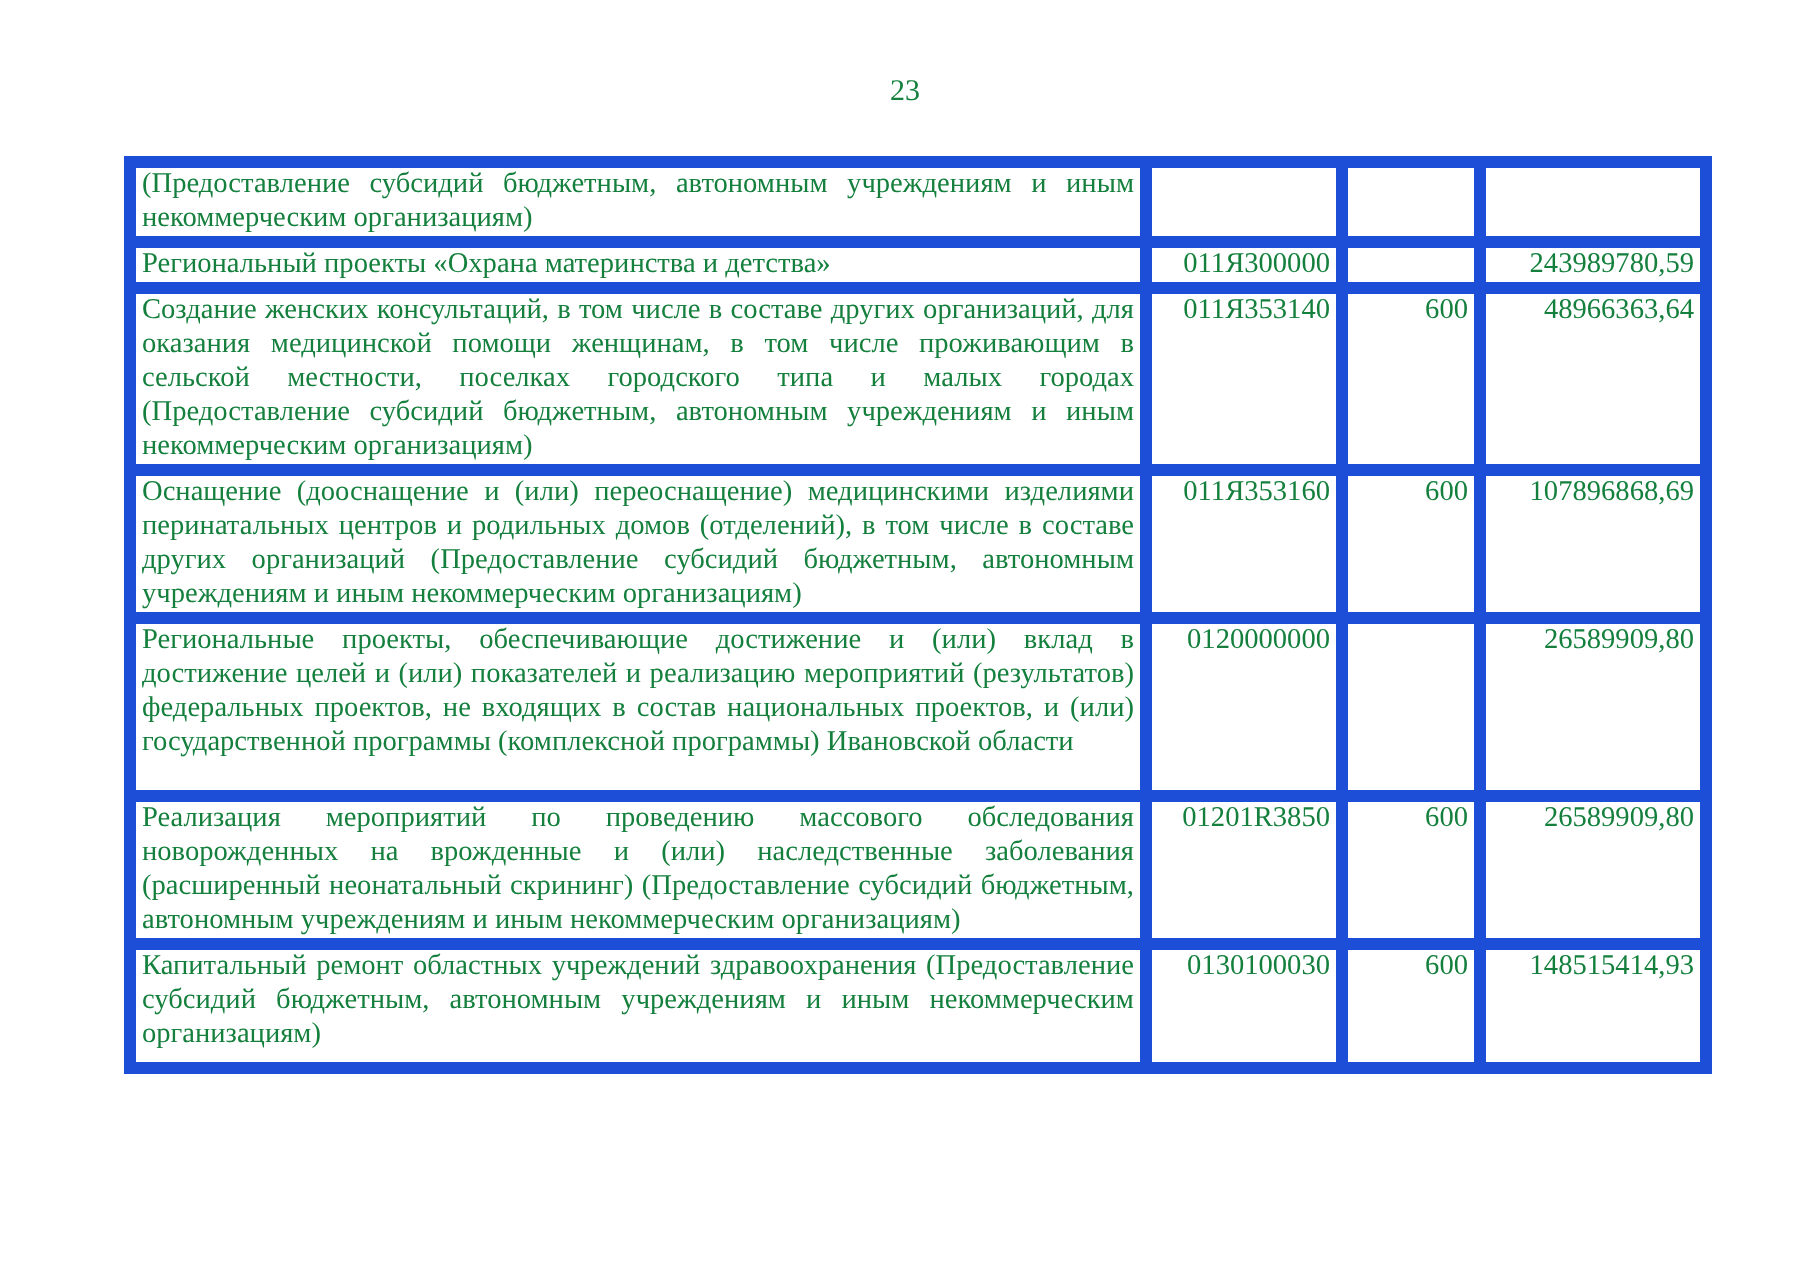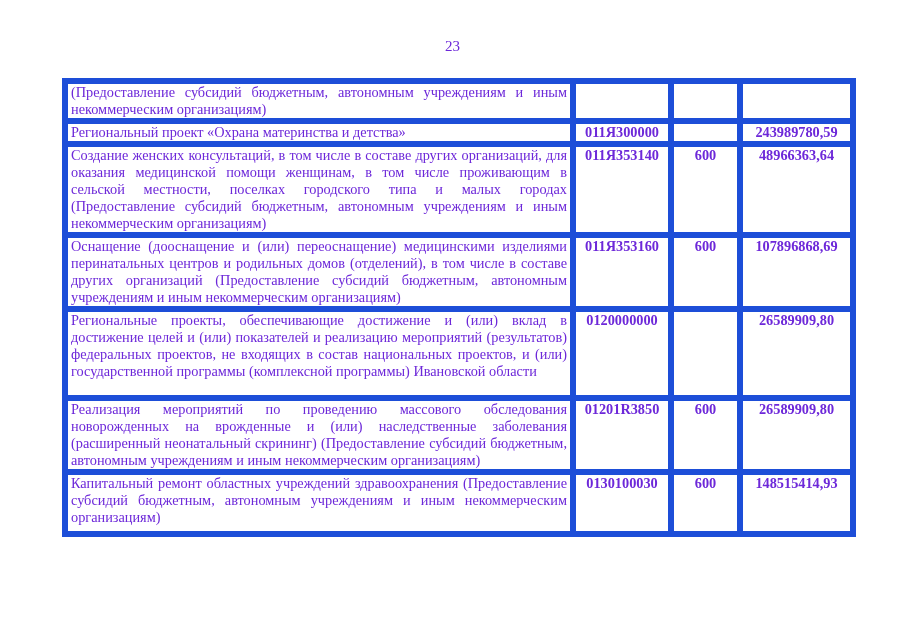--- a/index.html
+++ b/index.html
@@ -6,21 +6,21 @@
     margin: 0;
     padding: 0;
     background: #ffffff;
   }
   .page {
     position: relative;
     width: 905px;
     height: 640px;
     background: #ffffff;
     font-family: "Liberation Serif", serif;
-    color: #6d28d9;
+    color: #15803d;
     overflow: hidden;
     border-radius: 18px;
   }
   .page-number {
     position: absolute;
     top: 37px;
     left: 0;
     width: 100%;
     text-align: center;
     font-size: 15px;
@@ -41,24 +41,23 @@
     vertical-align: top;
     padding: 0 3px;
     overflow: hidden;
   }
   td.desc {
     text-align: justify;
     text-align-last: left;
     padding: 0 4px 0 4px;
   }
   td.code, td.etype, td.amount {
-    text-align: center;
+    text-align: right;
     white-space: nowrap;
     padding: 0 1px;
-    font-weight: bold;
   }
   col.c-desc   { width: 508px; }
   col.c-code   { width: 98px; }
   col.c-etype  { width: 69px; }
   col.c-amount { width: 113px; }
 </style>
 </head>
 <body>
 
 <div class="page">
@@ -73,21 +72,21 @@
       <col class="c-amount">
     </colgroup>
     <tbody>
       <tr style="height:37px">
         <td class="desc">(Предоставление субсидий бюджетным, автономным учреждениям и иным некоммерческим организациям)</td>
         <td class="code"></td>
         <td class="etype"></td>
         <td class="amount"></td>
       </tr>
       <tr style="height:18px">
-        <td class="desc">Региональный проект «Охрана материнства и детства»</td>
+        <td class="desc">Региональный проекты «Охрана материнства и детства»</td>
         <td class="code">011Я300000</td>
         <td class="etype"></td>
         <td class="amount">243989780,59</td>
       </tr>
       <tr style="height:85px">
         <td class="desc">Создание женских консультаций, в том числе в составе других организаций, для оказания медицинской помощи женщинам, в том числе проживающим в сельской местности, поселках городского типа и малых городах (Предоставление субсидий бюджетным, автономным учреждениям и иным некоммерческим организациям)</td>
         <td class="code">011Я353140</td>
         <td class="etype">600</td>
         <td class="amount">48966363,64</td>
       </tr>

